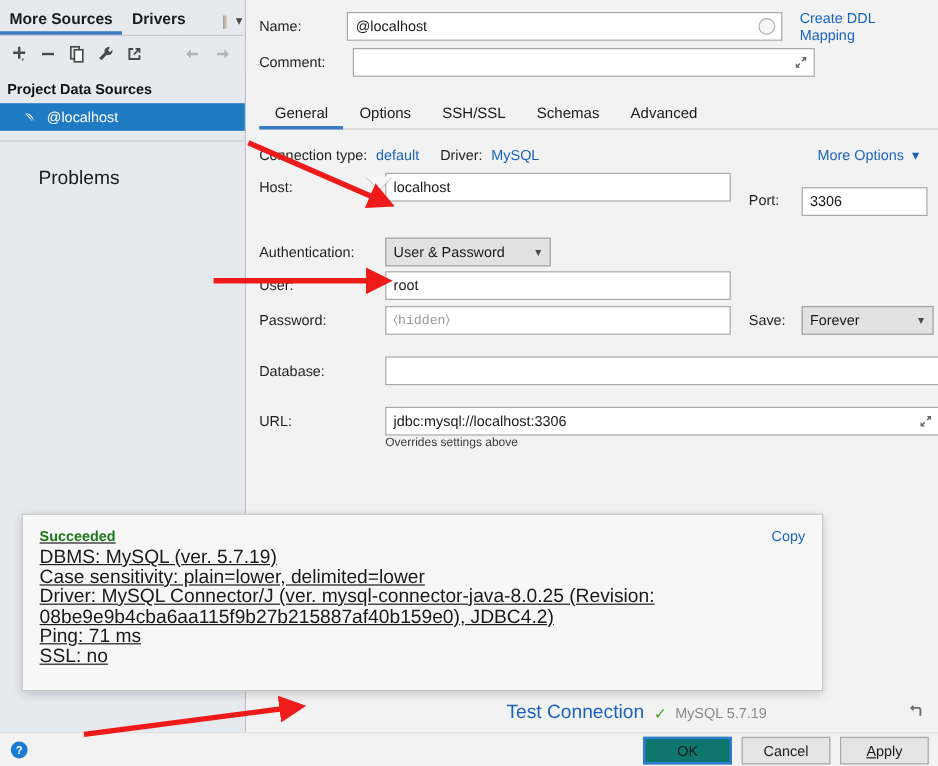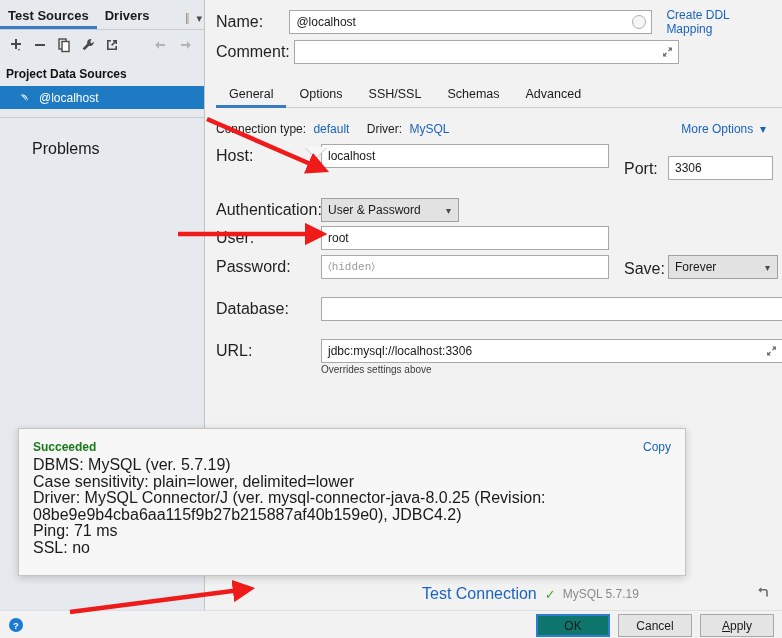--- a/index.html
+++ b/index.html
@@ -68,21 +68,21 @@
     padding: 22px 0 0 32px; font-size: 16px; color: #1a1a1a;
   }
 
   
   #content {
     position: absolute; left: 206px; top: 0; right: 0; height: 610px;
     background: #f2f2f2;
   }
 
   .row { display: flex; align-items: center; }
-  .lbl { font-size: 16px; color: #1f1f1f; }
+  .lbl { font-size: 12px; color: #1f1f1f; }
 
   #name-row { position: absolute; left: 10px; top: 10px; right: 10px; height: 24px; }
   #name-label { width: 78px; }
   .textfield {
     background: #ffffff; border: 1px solid #a8a8a8; height: 24px;
     display: flex; align-items: center; padding: 0 6px;
     font-size: 12px; color: #1a1a1a;
   }
   #name-field { width: 385px; position: relative; }
   #name-color-circle {
@@ -163,20 +163,21 @@
     position: absolute; left: 115px; top: 364px;
     font-size: 10px; color: #3a3a3a;
   }
 
   
   #popup {
     position: absolute; left: 18px; top: 428px; width: 668px; height: 148px;
     background: #f7f7f7; border: 1px solid #c4c4c4;
     box-shadow: 0 2px 8px rgba(0,0,0,0.18);
     z-index: 40;
+    text-decoration: underline;
   }
   #popup-inner { padding: 11px 14px 0 14px; position: relative; }
   #popup-title {
     color: #1a7a1a; font-weight: bold; font-size: 12px; margin-bottom: 3px;
   }
   .pline { font-size: 16px; color: #1a1a1a; line-height: 16.5px; white-space: nowrap; }
   #popup-copy {
     position: absolute; right: 14px; top: 11px;
     color: #1a63bd; font-size: 12px; cursor: pointer;
   }
@@ -217,21 +218,21 @@
   #arrows { position: absolute; left: 0; top: 0; width: 782px; height: 638px; pointer-events: none; z-index: 60; }
 </style>
 </head>
 <body>
 
 <div id="root">
 
   <div id="sidebar">
 
     <div id="sidebar-tabs">
-      <div class="stab active">Test Sources</div>
+      <div class="stab active">More Sources</div>
       <div class="stab">Drivers</div>
       <div id="tabstrip-right">
         <span class="tabbar-mark"></span>
         <span class="chev">▾</span>
       </div>
     </div>
 
     <div id="sidebar-toolbar">
       <div class="tbtn" title="Add">
         <svg width="16" height="16" viewBox="0 0 16 16">

